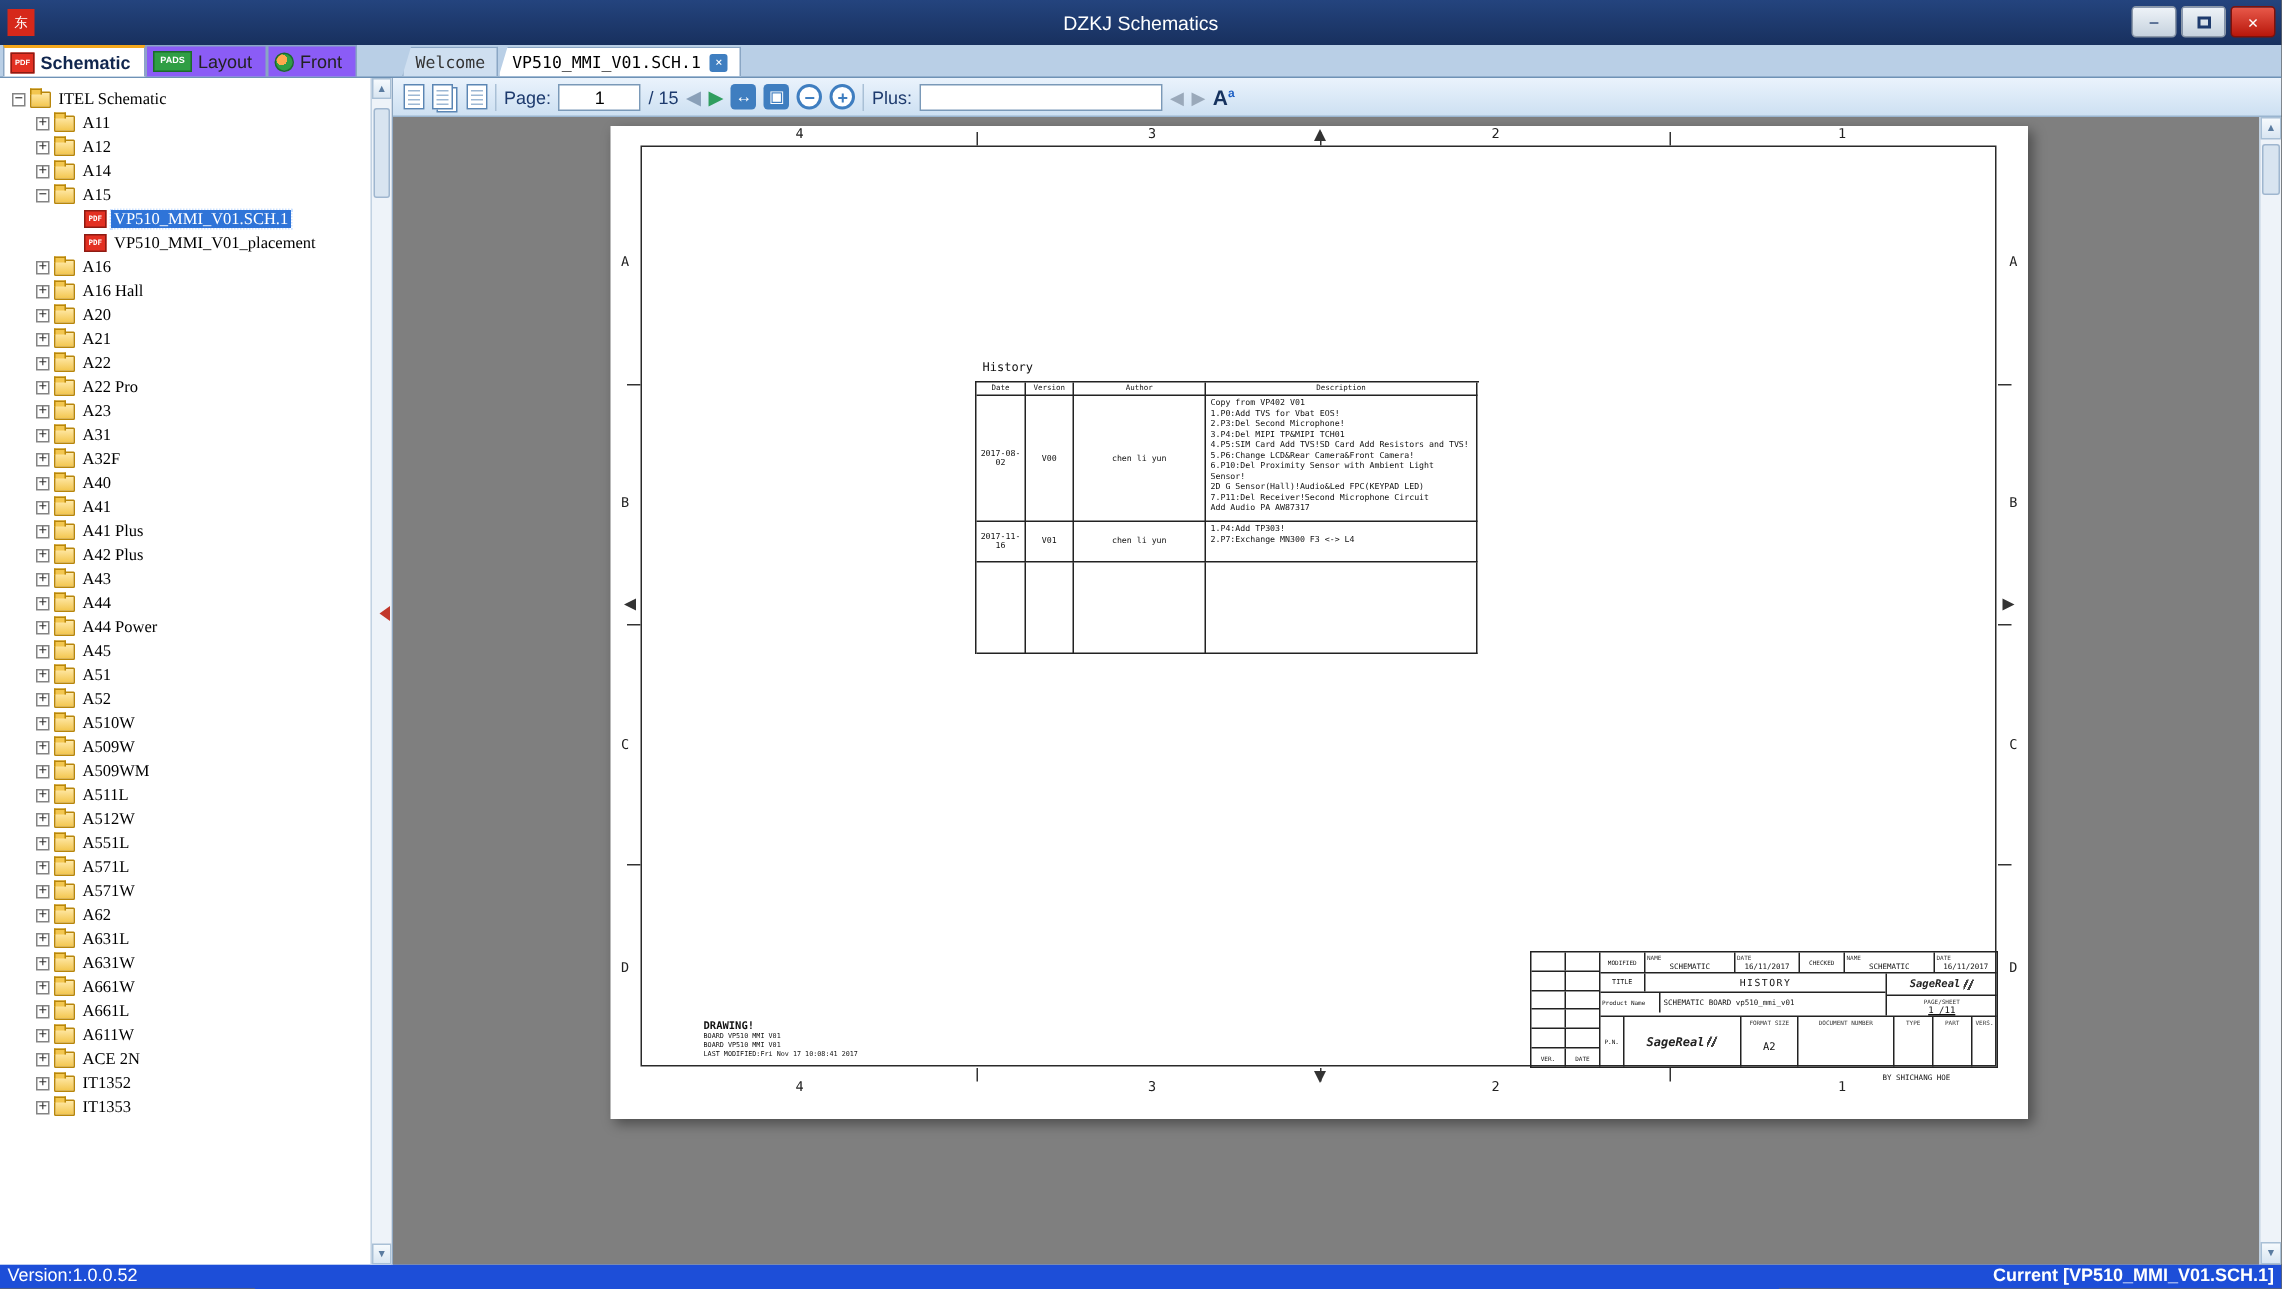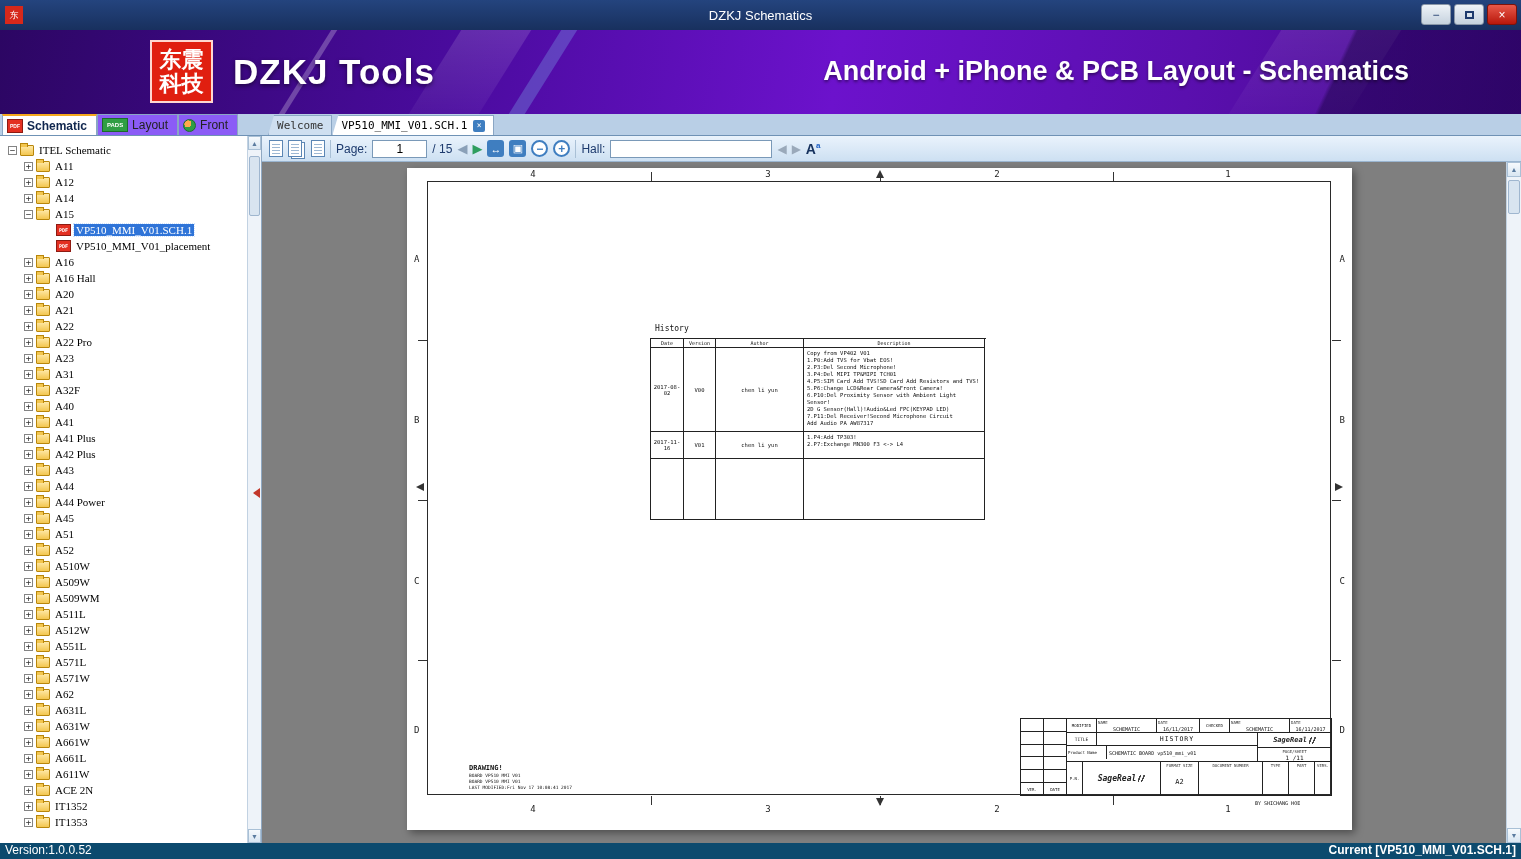--- a/index.html
+++ b/index.html
@@ -183,21 +183,21 @@
   .c-format { width:38px; display:flex; flex-direction:column; align-items:center; }
   .fmt-val { font-size:7px; font-weight:normal; flex:1; display:flex; align-items:center; }
   .c-docnum { width:64px; } .c-type { width:26px; } .c-part { width:26px; } .c-vers { flex:1; }
   .toplab { font-size:4px; text-align:center; padding-top:1px; color:#333; }
   .byline { position:absolute; left:848px; top:632px; font-size:5px; }
   .drawnote-title { position:absolute; left:62px; top:596px; font-size:7px; font-weight:bold; }
   .drawnote { position:absolute; left:62px; top:605px; font-size:4.5px; line-height:6px; white-space:pre-line; }
   .rights { position:absolute; left:0; right:0; top:613px; text-align:center; font-size:6.5px; font-weight:bold; letter-spacing:.5px; }
 
   
-  .statusbar { height:16px; flex:0 0 16px; background:#0c4a6e; color:#fff; font-size:12px; line-height:15px;
+  .statusbar { height:16px; flex:0 0 16px; background:#1d4ed8; color:#fff; font-size:12px; line-height:15px;
                display:flex; justify-content:space-between; padding:0 5px; }
   .statusbar .right { font-weight:bold; }
 </style>
 </head>
 <body>
 
 <div class="window">
 
   <div class="titlebar">
     <div class="app-icon">
@@ -210,33 +210,20 @@
         </div>
       <div class="win-btn">
           <span class="max-box"></span>
         </div>
       <div class="win-btn close">
           <span>×</span>
         </div>
     </div>
   </div>
 
-  <div class="banner">
-    <div class="beam b1"></div>
-    <div class="beam b2"></div>
-    <div class="beam b3"></div>
-    <div class="beam b4"></div>
-    <div class="banner-dark"></div>
-    <div class="logo-box">
-      <span>东震</span>
-      <span>科技</span>
-    </div>
-    <div class="app-name">DZKJ Tools</div>
-    <div class="tagline">Android + iPhone &amp; PCB Layout - Schematics</div>
-  </div>
 
   <div class="tabrow">
     <div class="mode-tab active">
       <span class="badge-pdf">PDF</span>
       <span>Schematic</span>
     </div>
     <div class="mode-tab">
       <span class="badge-pads">PADS</span>
       <span>Layout</span>
     </div>
@@ -492,21 +479,21 @@
         <span>Page:</span>
         <input class="page-input" value="1" style="">
         <span>/ 15</span>
         <span class="arrow-btn arrow-prev">◀</span>
         <span class="arrow-btn arrow-next">▶</span>
         <span class="boxbtn">↔</span>
         <span class="boxbtn">▣</span>
         <span class="circbtn">−</span>
         <span class="circbtn">+</span>
         <span class="tsep"></span>
-        <span>Hall:</span>
+        <span>Plus:</span>
         <input class="find-input" value="" style="">
         <span class="find-nav">◀</span>
         <span class="find-nav">▶</span>
         <span class="fontA"><span>A</span><sup>a</sup></span>
       </div>
 
       <div class="viewer">
 
         <div class="page">
           <div class="frame"></div>

